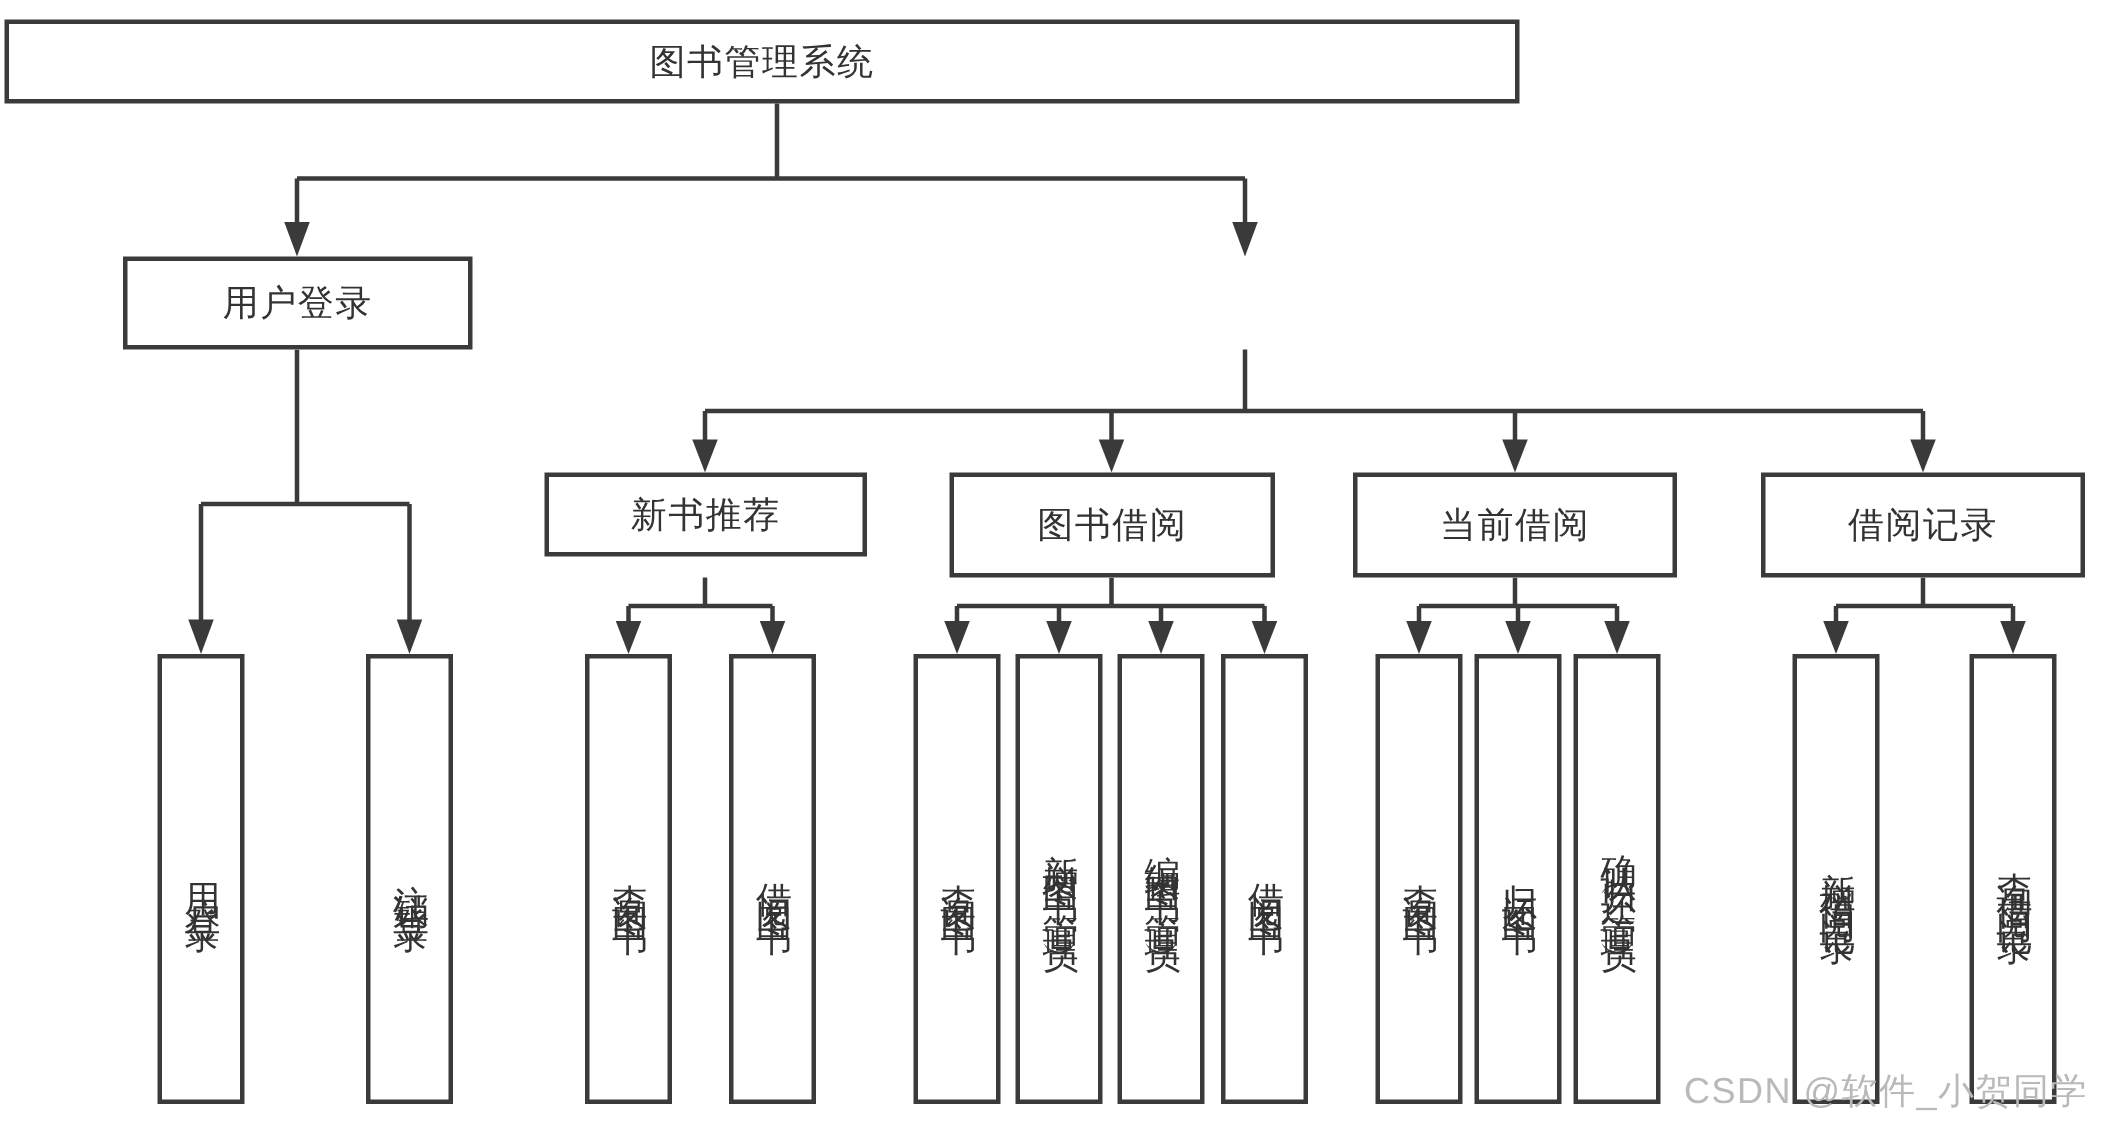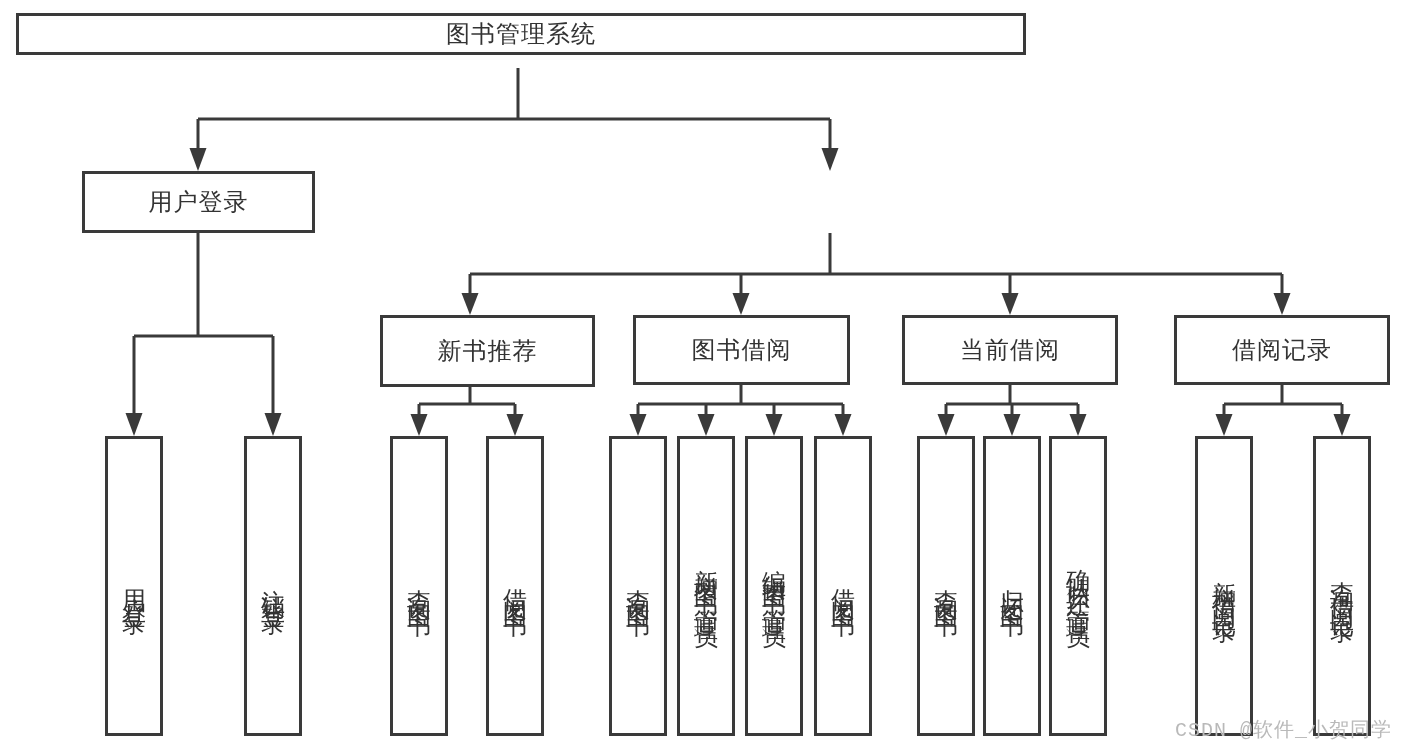--- a/index.html
+++ b/index.html
@@ -16,21 +16,21 @@
   .box.h span{white-space:nowrap;letter-spacing:1px;}
   .box.v{
     writing-mode:vertical-rl;
   }
   .box.v span{letter-spacing:8px;line-height:1;}
   .connector{position:absolute;left:0;top:0;pointer-events:none;}
   .connector path{stroke:var(--line);stroke-width:3;fill:none;}
   .connector polygon{fill:var(--line);stroke:none;}
   .watermark{
     position:absolute;right:13px;bottom:4px;color:var(--watermark);
-    font-size:20px;letter-spacing:1px;white-space:nowrap;font-family:Liberation Mono, monospace;
+    font-size:24px;letter-spacing:1px;white-space:nowrap;
   }
 </style>
 </head>
 <body>
 
 <div class="canvas">
 
   <svg class="connector" width="1405" height="747" aria-hidden="true">
     <g>
       <path d="M518 68 V119 M198 119 H830 M198 119 V151 M830 119 V151"></path>
@@ -67,29 +67,29 @@
       <polygon points="1003.5,414 1020.5,414 1012,436"></polygon>
       <polygon points="1069.5,414 1086.5,414 1078,436"></polygon>
     </g>
     <g>
       <path d="M1282 385 V404 M1224 404 H1342 M1224 404 V416 M1342 404 V416"></path>
       <polygon points="1215.5,414 1232.5,414 1224,436"></polygon>
       <polygon points="1333.5,414 1350.5,414 1342,436"></polygon>
     </g>
   </svg>
 
-  <div class="box h" style="left:16px;top:13px;width:1010px;height:42px">
+  <div class="box h" style="left:3px;top:13px;width:1010px;height:56px">
     <span>图书管理系统</span>
   </div>
 
   <div class="box h" style="left:82px;top:171px;width:233px;height:62px">
     <span>用户登录</span>
   </div>
 
-  <div class="box h" style="left:380px;top:315px;width:215px;height:72px">
+  <div class="box h" style="left:363px;top:315px;width:215px;height:56px">
     <span>新书推荐</span>
   </div>
   <div class="box h" style="left:633px;top:315px;width:217px;height:70px">
     <span>图书借阅</span>
   </div>
   <div class="box h" style="left:902px;top:315px;width:216px;height:70px">
     <span>当前借阅</span>
   </div>
   <div class="box h" style="left:1174px;top:315px;width:216px;height:70px">
     <span>借阅记录</span>

